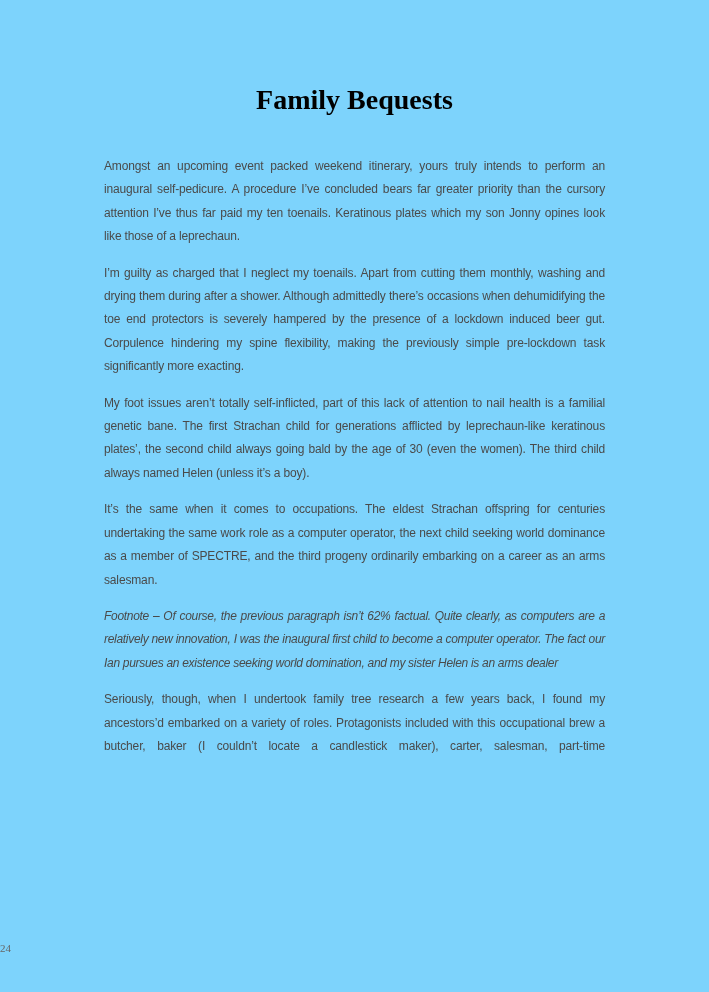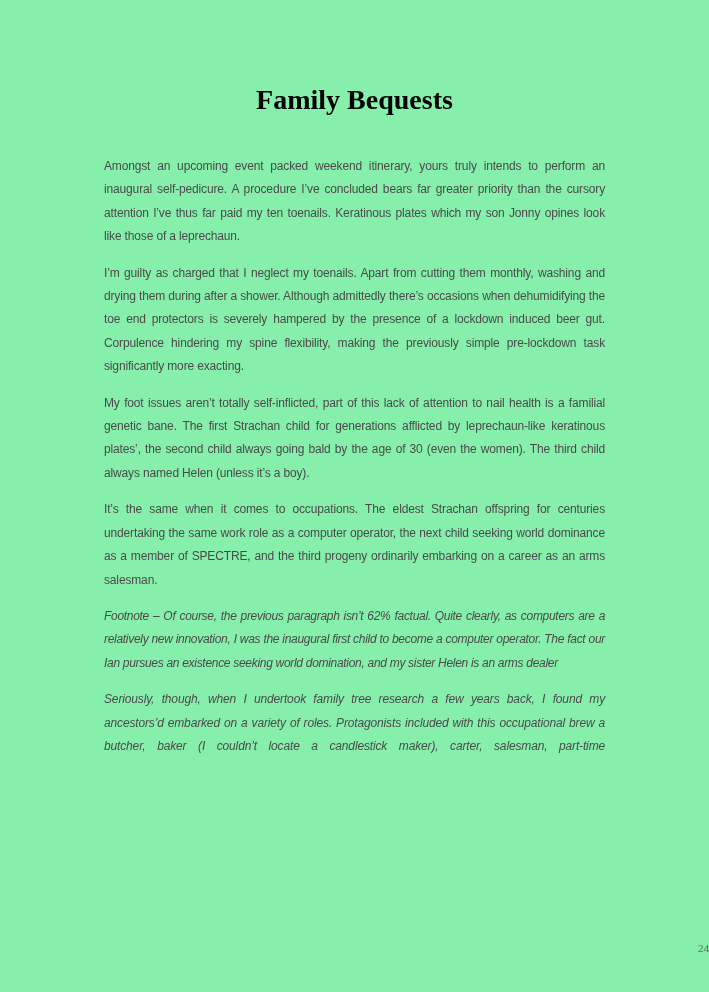--- a/index.html
+++ b/index.html
@@ -12,21 +12,21 @@
       height: 992px;
       position: relative;
       overflow: hidden;
     }
     .page {
       position: absolute;
       left: 0;
       top: 0;
       width: 709px;
       height: 992px;
-      background: #86efac;
+      background: #7dd3fc;
     }
     .title {
       position: absolute;
       left: 0;
       top: 82px;
       width: 709px;
       text-align: center;
       font-family: "Liberation Serif", serif;
       font-weight: bold;
       font-size: 28px;
@@ -49,28 +49,27 @@
       text-align-last: left;
       margin: 12px 0 13px 0;
       letter-spacing: -0.15px;
     }
     .para.italic {
       font-style: italic;
       letter-spacing: -0.3px;
     }
     .para.last {
       text-align-last: justify;
-      font-style: italic;
     }
     .page-number {
       position: absolute;
       left: 0;
       top: 942px;
       width: 709px;
-      text-align: right;
+      text-align: left;
       font-family: "Liberation Serif", serif;
       font-size: 11px;
       color: #666666;
     }
   </style>
 </head>
 <body>
 
 <div class="page">
   <h1 class="title">Family Bequests</h1>

